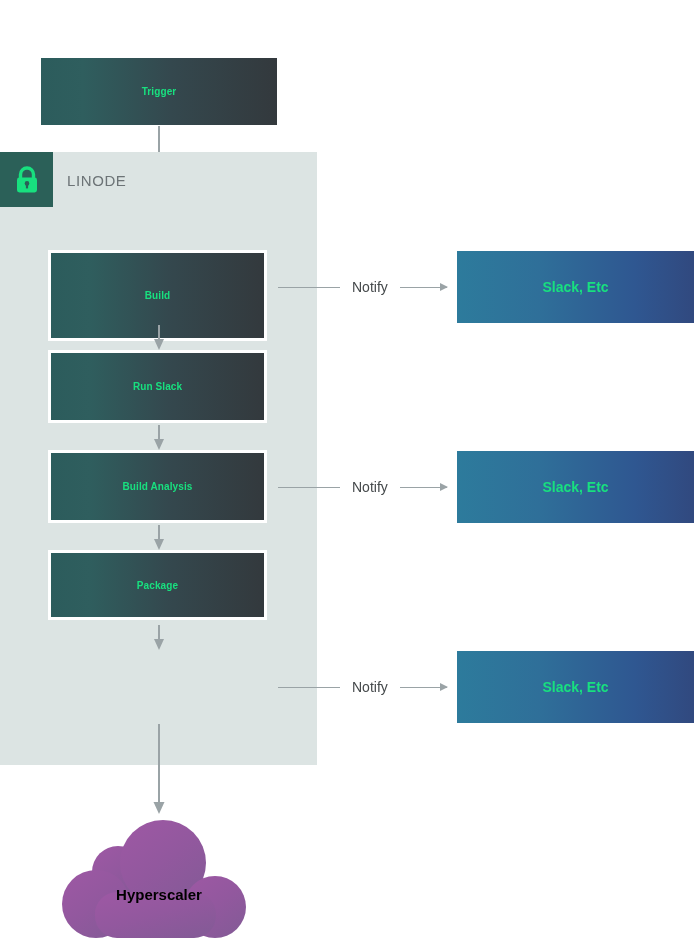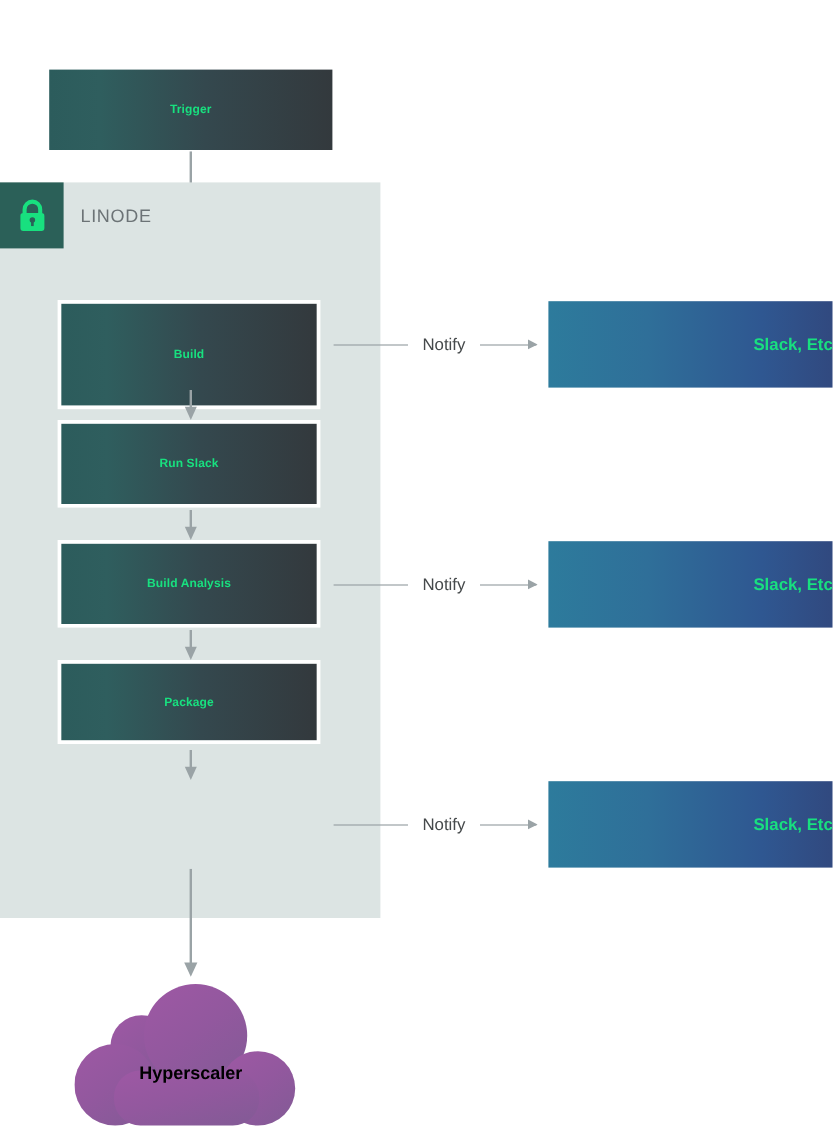--- a/index.html
+++ b/index.html
@@ -84,21 +84,21 @@
     white-space: nowrap;
   }
 
   
   .notify-box {
     position: absolute;
     box-sizing: border-box;
     background: linear-gradient(90deg, #2d7b9c 0%, #2f6f99 35%, #2f5791 75%, #31497f 100%);
     display: flex;
     align-items: center;
-    justify-content: flex-end;
+    justify-content: center;
   }
   .notify-label {
     font-size: 14px;
     font-weight: bold;
     color: #18e07f;
     white-space: nowrap;
   }
 
   
   .v-arrow {

